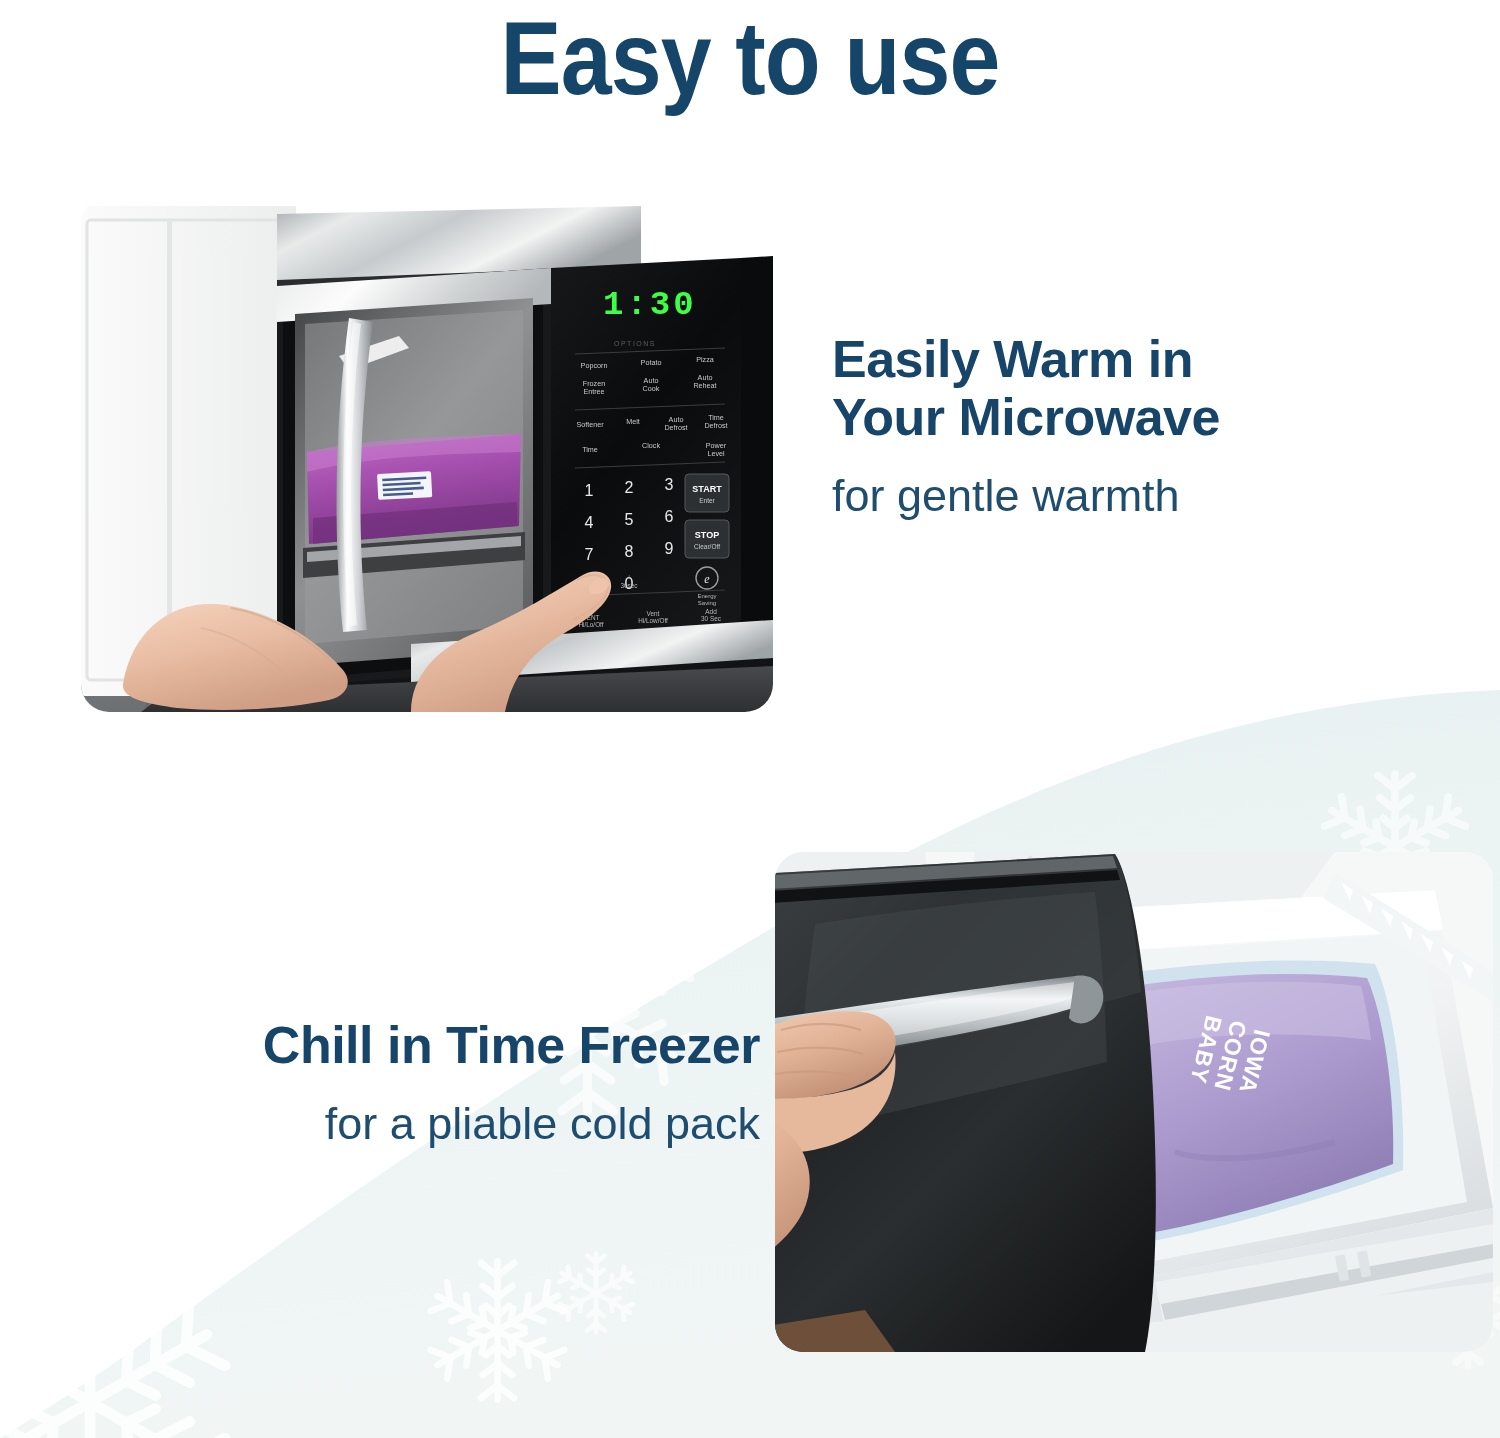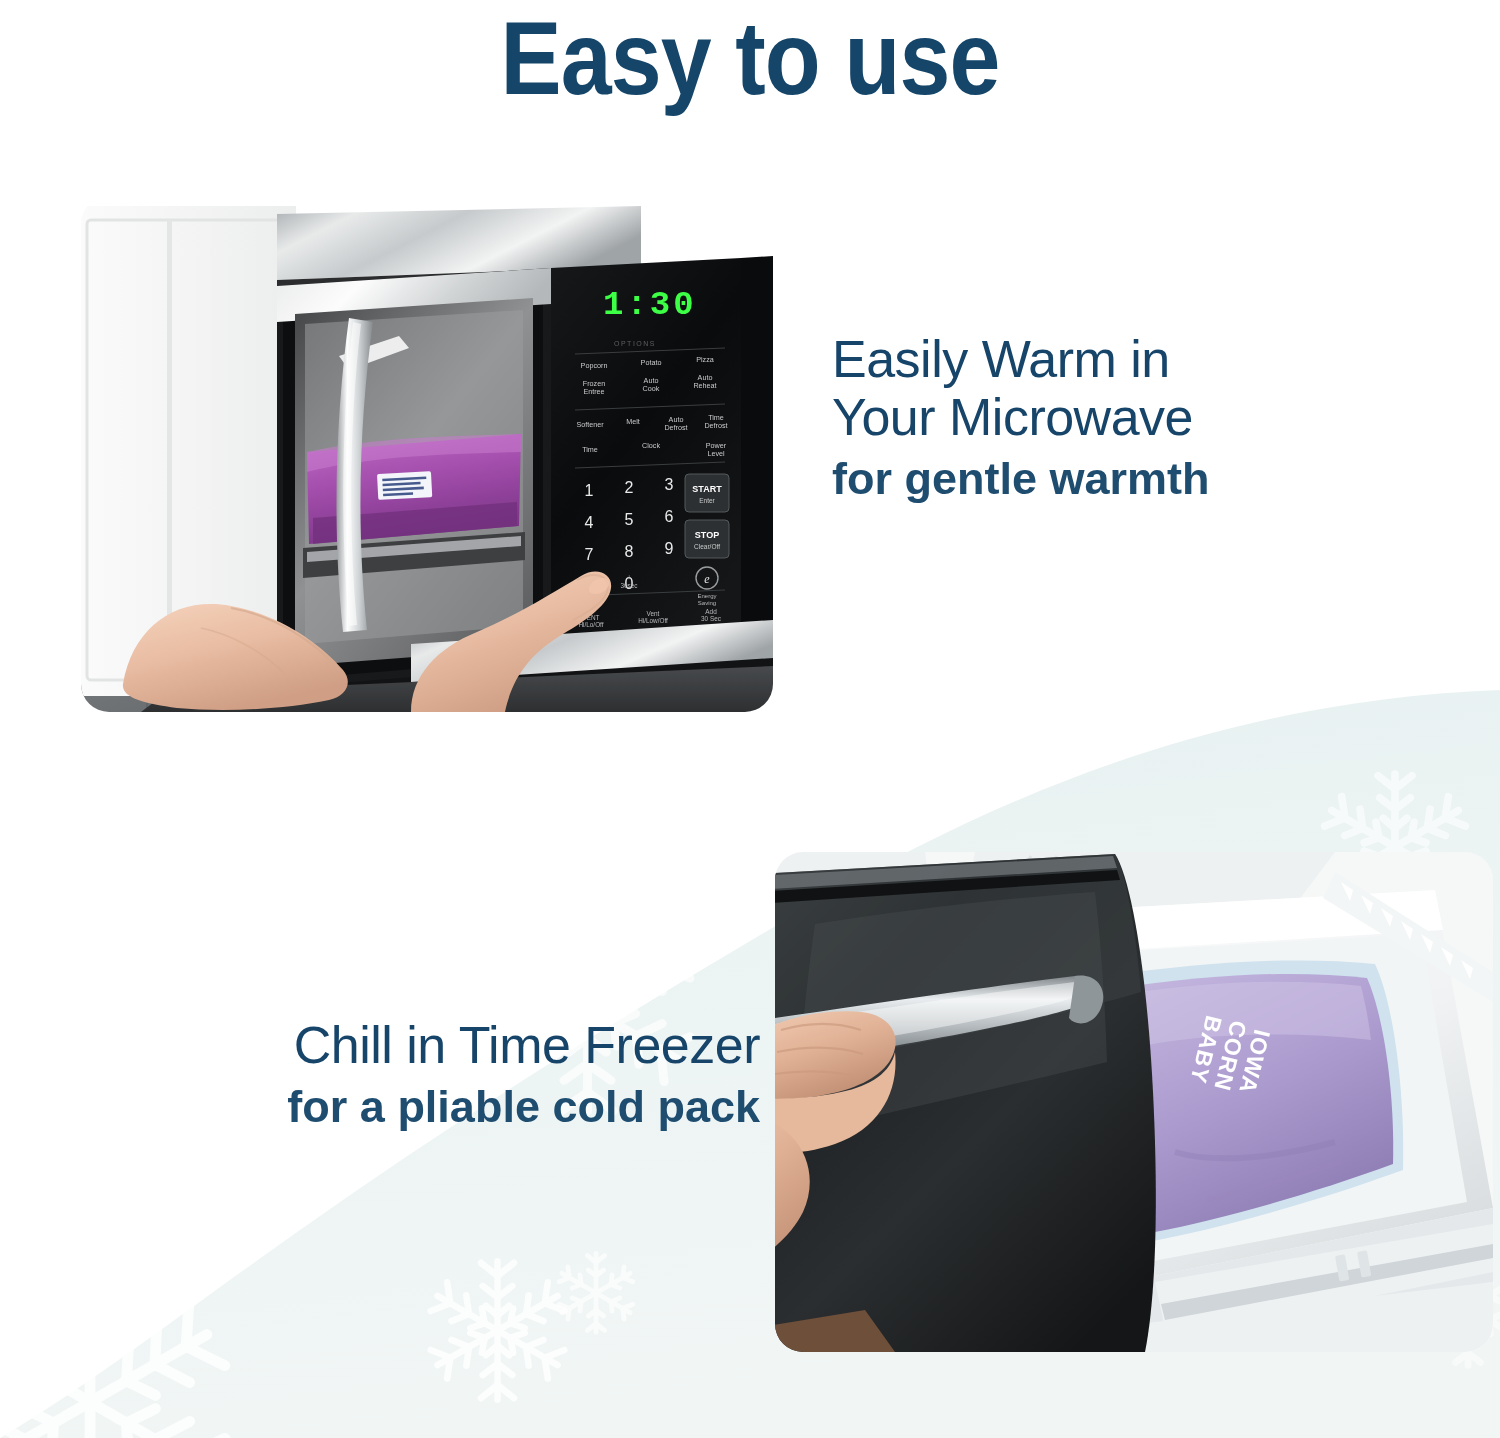--- a/index.html
+++ b/index.html
@@ -39,32 +39,32 @@
     overflow:hidden;
     background:#ffffff;
   }
   #microwave-photo { left:81px; top:196px; width:692px; height:516px; }
   #freezer-photo   { left:775px; top:852px; width:718px; height:500px; }
   .photo svg { display:block; width:100%; height:100%; }
 
   
   .caption { position:absolute; z-index:5; color:#1a4a6e; }
   .caption .headline {
-    font-weight:normal;
+    font-weight:bold;
     font-size:52px;
     line-height:58px;
     letter-spacing:-0.5px;
     color:#17456a;
   }
   .caption .subline {
-    font-weight:bold;
+    font-weight:normal;
     font-size:45px;
     line-height:54px;
     color:#1f4d70;
-    margin-top:6px;
+    margin-top:23px;
   }
 
   #caption-microwave { left:832px; top:330px; width:560px; text-align:left; }
   #caption-freezer   { left:60px;  top:1016px; width:700px; text-align:right; }
 </style>
 </head>
 <body>
 
 <svg id="bg-wave" viewBox="0 0 1500 1438" preserveAspectRatio="none">
   <defs>

